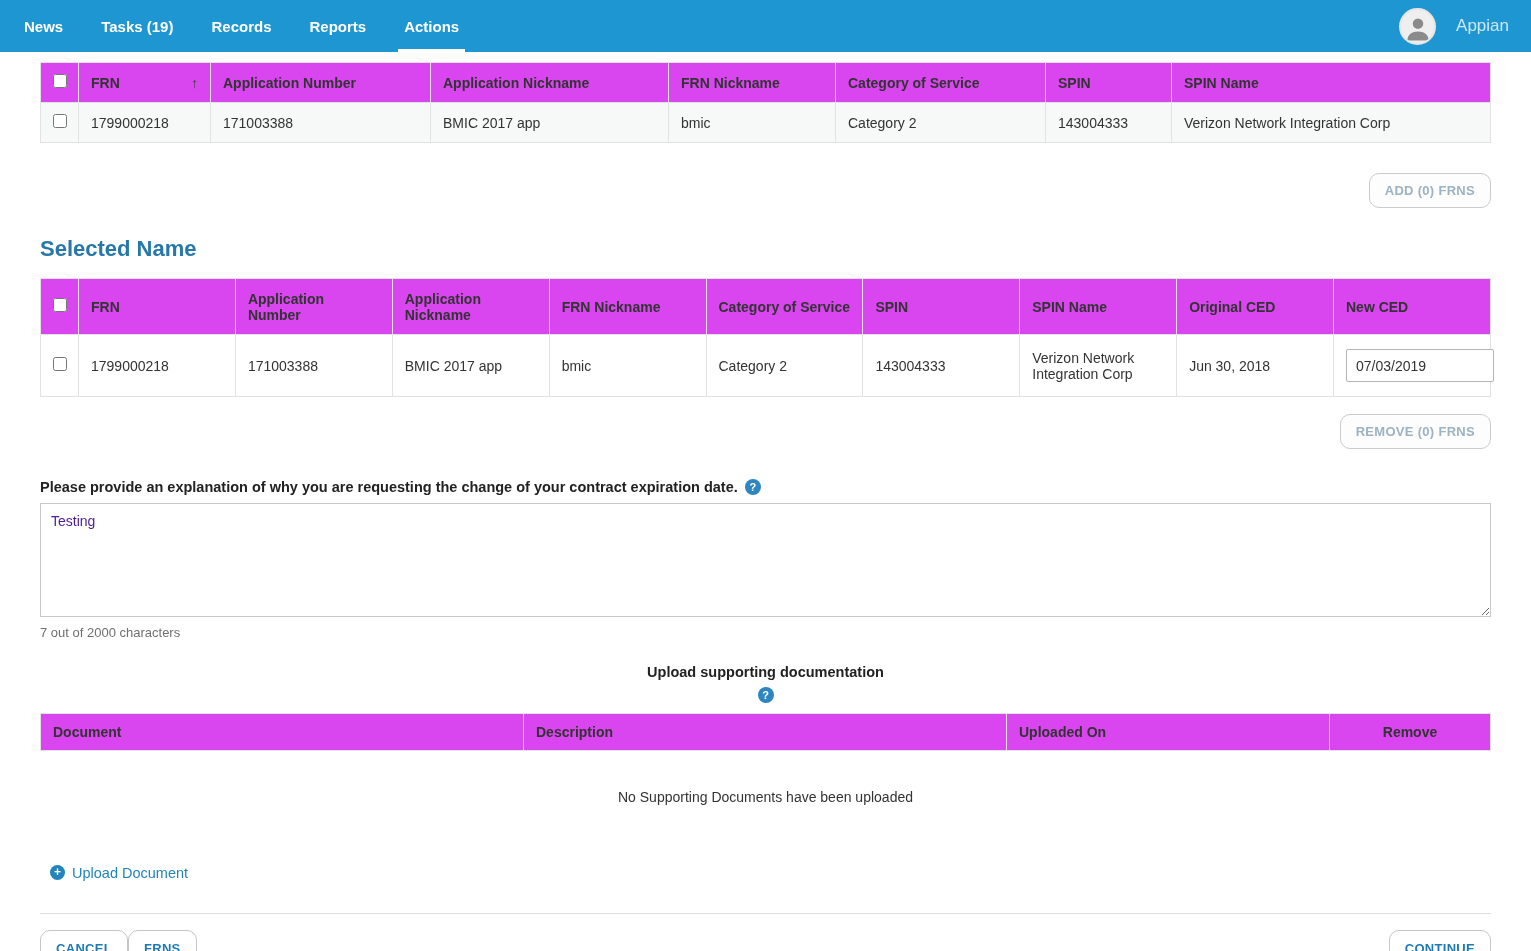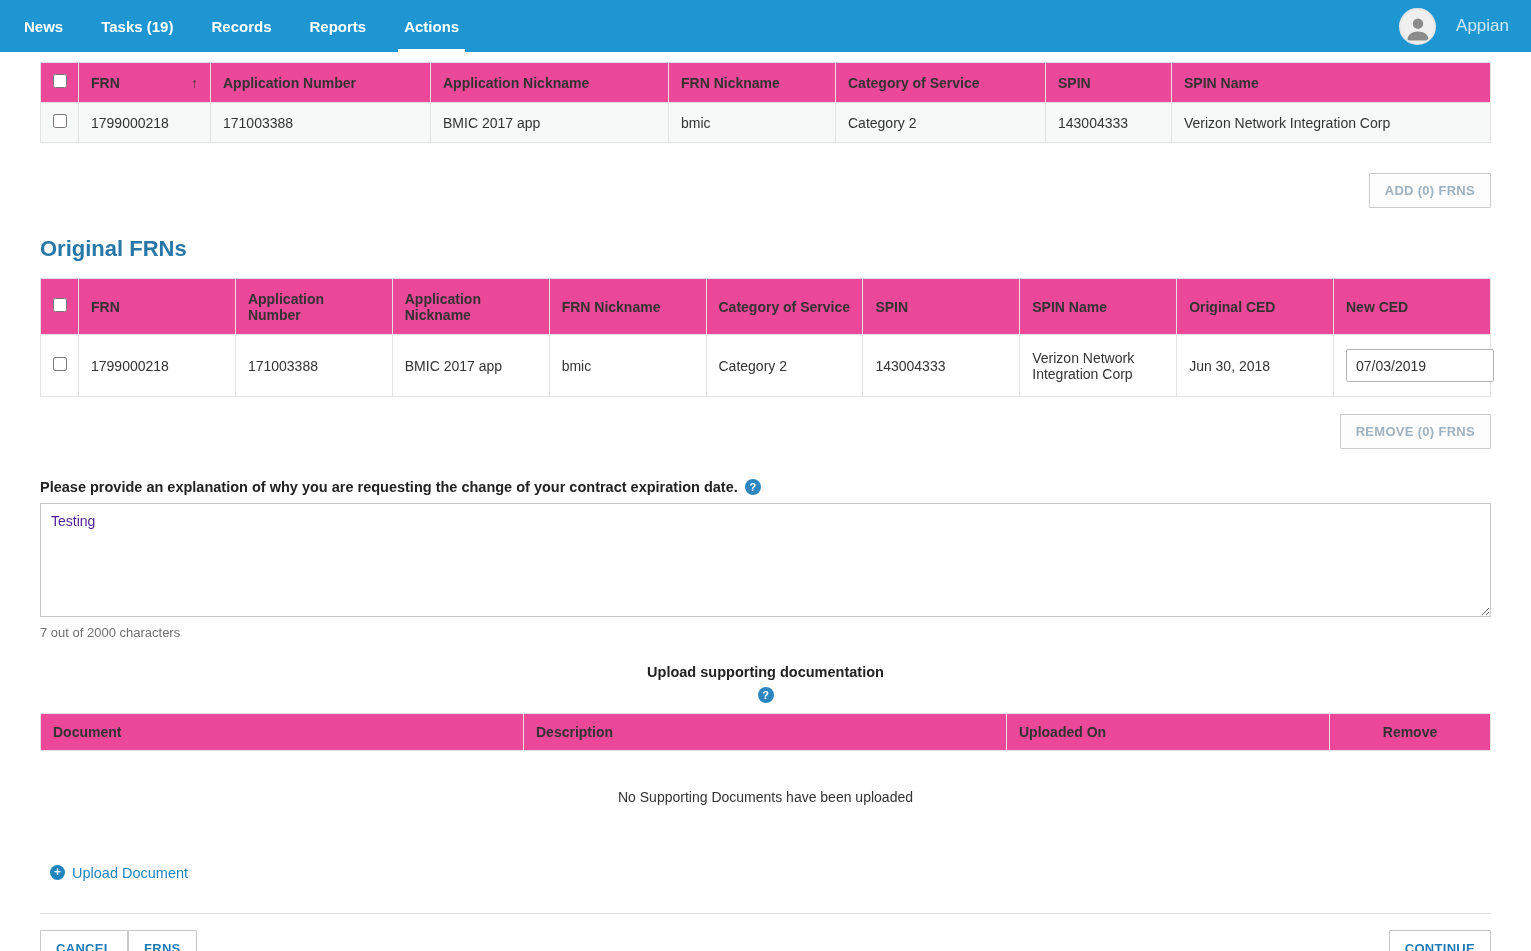--- a/index.html
+++ b/index.html
@@ -70,38 +70,38 @@
   }
   table.grid th, table.grid td {
     border: 1px solid #e2e2e2;
     padding: 8px 12px;
     font-size: 14px;
     text-align: left;
     vertical-align: middle;
     color: #333;
     word-wrap: break-word;
   }
-  table.grid th { font-weight: 700; background: #ec4899; }
+  table.grid th { font-weight: 700; background: #d946ef; }
   .t1 thead tr { height: 40px; }
   .t1 tbody tr { height: 40px; background: #f7f8f8; }
   .t2 { margin-top: 16px; }
   .t2 thead tr { height: 56px; }
   .t2 tbody tr { height: 62px; }
   .chk-cell { text-align: center !important; padding: 8px 6px !important; }
   .cb { width: 14px; height: 14px; cursor: pointer; }
   .th-flex { display: flex; justify-content: space-between; align-items: center; }
   .sort-icon { color: #3c3c3c; font-size: 14px; font-weight: 400; }
 
   .btn-row { display: flex; justify-content: flex-end; }
   .btn-row.add { margin-top: 30px; }
   .btn-row.remove { margin-top: 17px; }
   .btn {
     background: #fdfdfd;
     border: 1px solid #cccccc;
-    border-radius: 1px;
+    border-radius: 10px;
     padding: 9px 15px;
     font-family: inherit;
     font-size: 13px;
     font-weight: 700;
     letter-spacing: 0.3px;
     cursor: pointer;
   }
   .btn.muted { color: #9db2c2; }
   .btn.action { color: #1d7ab5; background: #fff; border-color: #c6c6c6; padding: 10px 15px; }
 
@@ -270,21 +270,21 @@
           <td>143004333</td>
           <td>Verizon Network Integration Corp</td>
         </tr>
       </tbody>
     </table>
 
     <div class="btn-row add">
       <button class="btn muted">ADD (0) FRNS</button>
     </div>
 
-    <h2 class="section-title">Original FRNs</h2>
+    <h2 class="section-title">Selected Name</h2>
 
     <table class="grid t2">
       <colgroup>
         <col style="width:38px">
           <col>
           <col>
           <col>
           <col>
           <col>
           <col>

